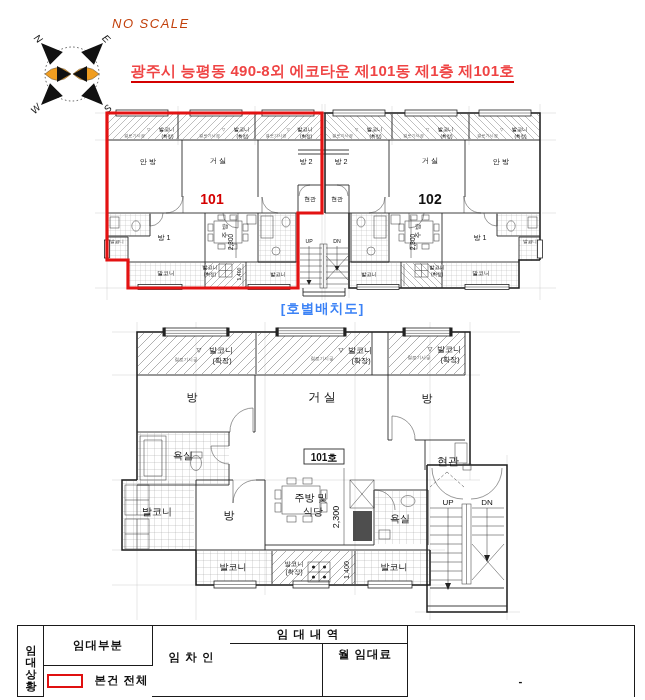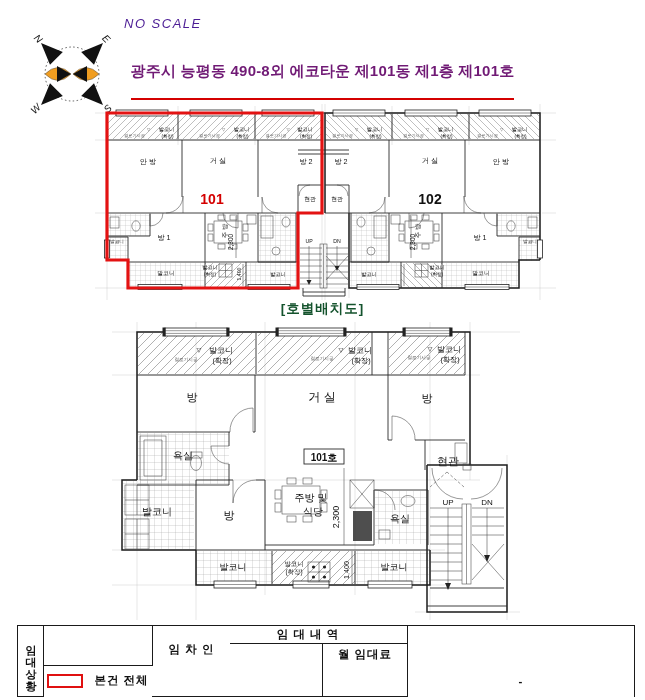--- a/index.html
+++ b/index.html
@@ -1,24 +1,24 @@
 <!DOCTYPE html>
 <html><head>
 <meta charset="utf-8">
 <style>
   *{margin:0;padding:0;box-sizing:border-box}
   html,body{background:#fff}
   .canvas{position:relative;width:645px;height:700px;background:#fff;overflow:hidden;
           font-family:"Liberation Sans",sans-serif;color:#111}
   .abs{position:absolute}
-  .no-scale{left:124px;top:16px;font-style:italic;font-size:13px;letter-spacing:1.5px;color:#4c1d95}
+  .no-scale{left:112px;top:16px;font-style:italic;font-size:13px;letter-spacing:1.5px;color:#c2410c}
   .title-wrap{left:0;top:62px;width:100%;text-align:center}
-  .title-wrap span{font-size:15px;font-weight:bold;color:#701a75;letter-spacing:.2px;
-                   border-bottom:2px solid #d40000;padding-bottom:19px}
-  .caption{left:0;width:100%;text-align:center;font-weight:bold;color:#14532d}
+  .title-wrap span{font-size:15px;font-weight:bold;color:#ef4444;letter-spacing:.2px;
+                   border-bottom:2px solid #d40000;padding-bottom:2px}
+  .caption{left:0;width:100%;text-align:center;font-weight:bold;color:#3b82f6}
   .cap1{top:300px;font-size:13.5px;letter-spacing:1px}
   .cap2{top:597px;font-size:14px;letter-spacing:1px}
   svg{display:block}
   svg text{font-family:"Liberation Sans",sans-serif;fill:#111;text-anchor:middle}
   .fs4{font-size:4.2px;fill:#555}.fs45{font-size:4.6px}.fs5{font-size:5.2px}.fs55{font-size:5.8px}
   .fs6{font-size:6.4px}.fs7{font-size:7.2px}.fs8{font-size:8px}.fs9{font-size:9px}
   .fs10{font-size:10px}.fs11{font-size:11px}.fs12{font-size:12px}
   .b{font-weight:bold}
   .rednum{fill:#d40000;font-weight:bold;font-size:14px}
   .blknum{fill:#111;font-weight:bold;font-size:14px}
@@ -329,21 +329,22 @@
     <div class="ln" style="left:26px;top:0;width:1.2px;height:72px"></div>
     <div class="ln" style="left:135px;top:0;width:1.2px;height:40px"></div>
     <div class="ln" style="left:305px;top:18px;width:1.2px;height:54px"></div>
     <div class="ln" style="left:390px;top:0;width:1.2px;height:72px"></div>
     <div class="ln" style="left:213px;top:18px;width:178px;height:1.1px"></div>
     <div class="ln" style="left:26px;top:39.5px;width:110px;height:1.1px"></div>
     <div class="ln" style="left:135px;top:70.6px;width:256px;height:1.4px"></div>
     <div class="ln" style="left:0;top:70.6px;width:27px;height:1.4px"></div>
 
     <div class="cell vlabel" style="left:1px;top:2px;width:25px;height:68px">임대상황</div>
-    <div class="cell" style="left:136px;top:4px;width:77px;height:40px">임 차 인</div>
+    <div class="cell" style="left:27px;top:0;width:108px;height:40px">임대부분</div>
+    <div class="cell" style="left:136px;top:12px;width:77px;height:40px">임 차 인</div>
     <div class="cell" style="left:202px;top:0;width:178px;height:18px">임 대 내 역</div>
     <div class="cell" style="left:306px;top:18px;width:84px;height:22px">월 임대료</div>
     <div class="cell" style="left:27px;top:40px;width:108px;height:31px">
       <span class="legend-rect"></span>
       <span>본건 전체</span>
     </div>
     <div class="cell" style="left:391px;top:40px;width:226px;height:31px">-</div>
   </div>
 </div>
 

